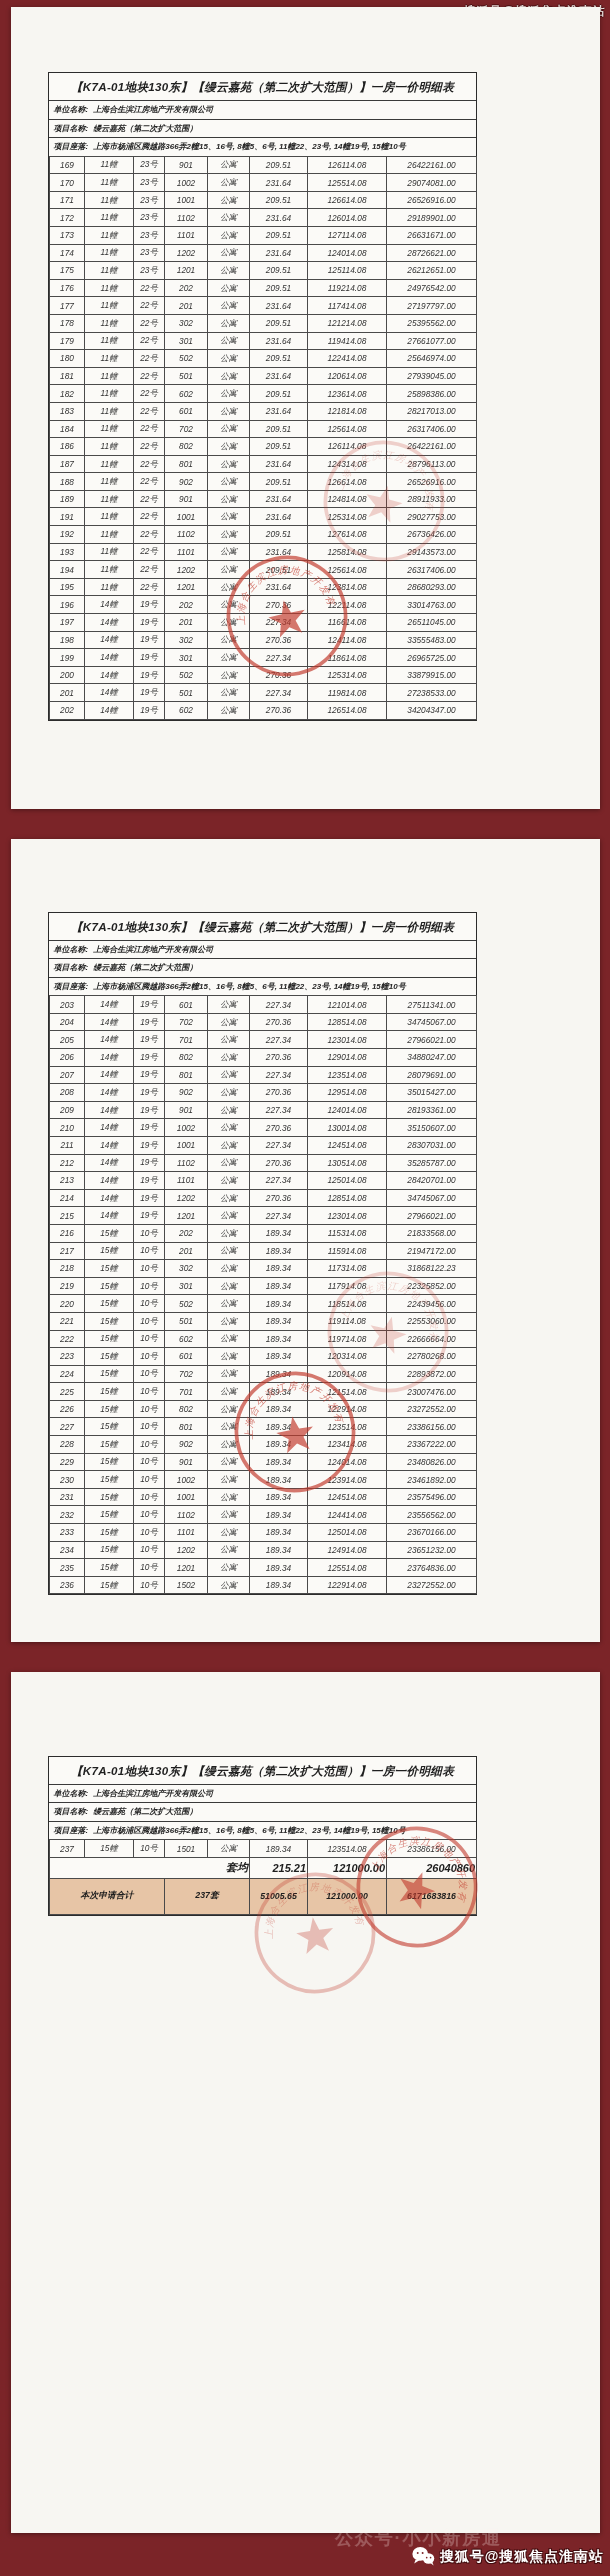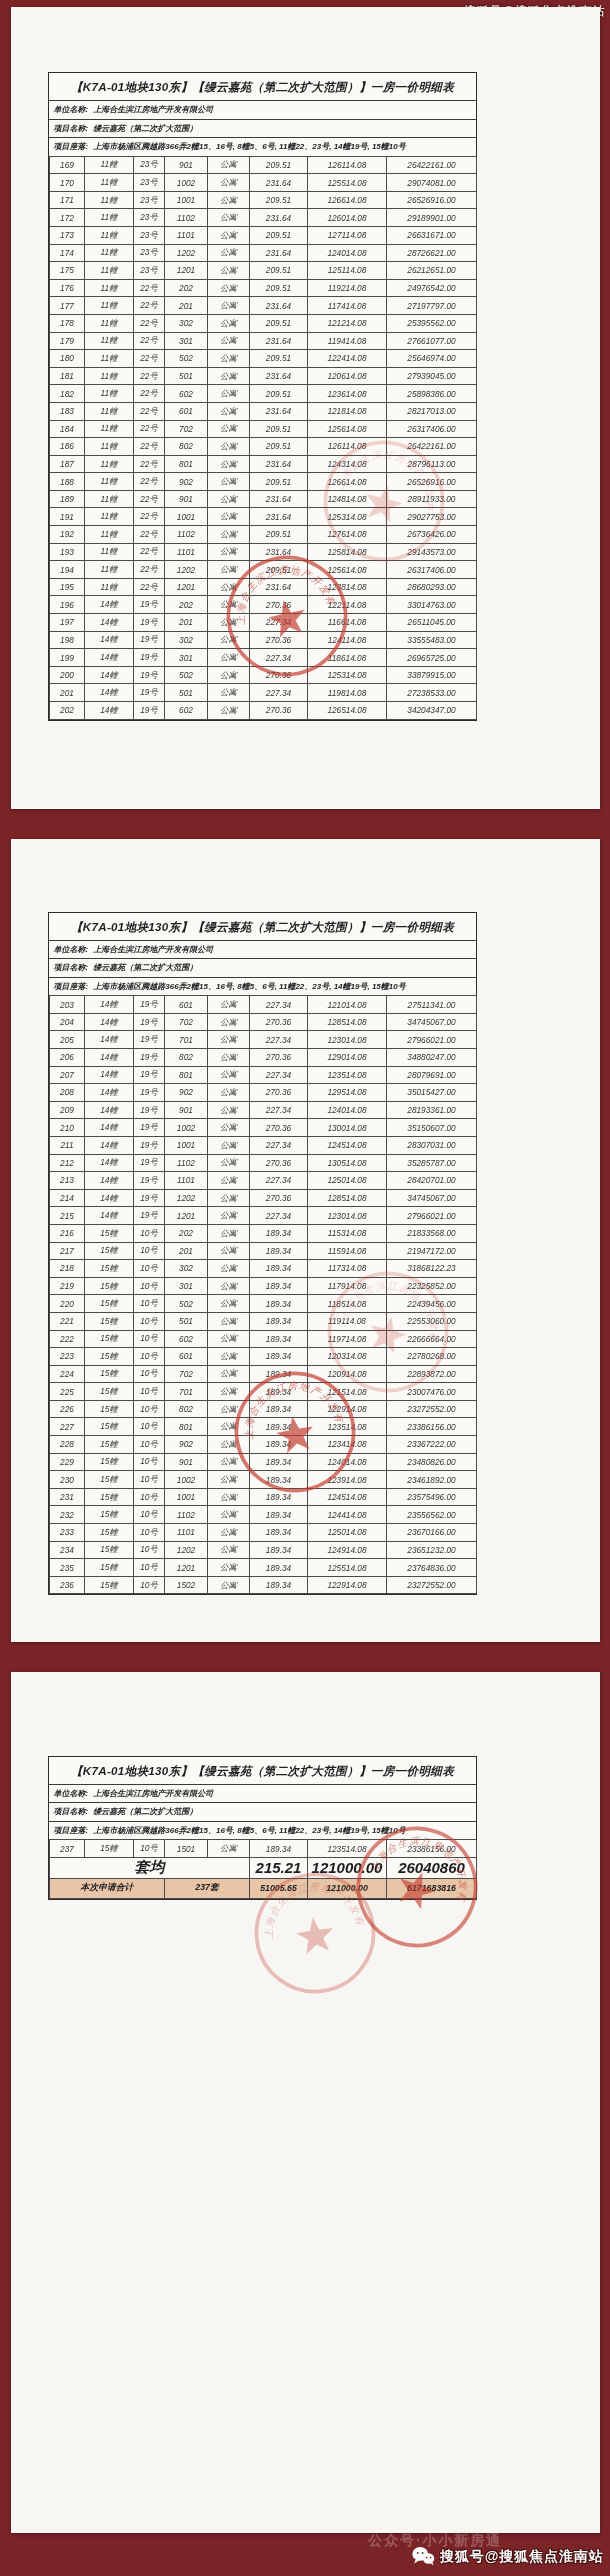--- a/index.html
+++ b/index.html
@@ -22,42 +22,42 @@
   .doc-title { font-size:11.6px; font-weight:bold; text-align:center; color:#1f1f1f;
                padding:6.5px 1.9px 5.6px; letter-spacing:0.3px; }
   .field-row { border-top:0.9px solid #3a3a3a; font-size:8px; font-weight:bold; color:#262626;
                padding:3.7px 2.8px 3.7px 4.6px; line-height:1.25; white-space:nowrap; overflow:hidden; }
   .field-row .lbl { margin-right:5px; }
 
   table.price { width:100%; border-collapse:collapse; table-layout:fixed;
                 border-top:0.9px solid #3a3a3a; }
   table.price td { border:0.9px solid #4a4a4a; font-size:8.3px; color:#333; text-align:center;
                    height:17.6px; padding:0 0.9px; overflow:hidden; white-space:nowrap; }
-  table.price .avg-row td { font-weight:bold; font-size:15px; height:21px; color:#1e1e1e; }
-  table.price .sum-row td { font-weight:bold; font-size:8.8px; height:20px;
+  table.price .avg-row td { font-weight:bold; font-size:11px; height:21px; color:#1e1e1e;text-align:right; }
+  table.price .sum-row td { font-weight:bold; font-size:8.8px; height:36px;
                             background:#e7c5a6; color:#1e1e1e; }
 
   .stamp { position:absolute; width:130px; height:130px; color:#c23a2d; pointer-events:none; }
   .stamp.faint  { opacity:.22; }
   .stamp.strong { opacity:.68; }
   #st1 { left:308px; top:429px; transform:rotate(14deg); }
   #st2 { left:211px; top:544px; transform:rotate(-12deg); }
   #st3 { left:312px; top:428px; transform:rotate(14deg); }
   #st4 { left:219px; top:528px; transform:rotate(-10deg); }
   #st5 { left:341px; top:150px; transform:rotate(20deg); opacity:.6; }
   #st6 { left:239px; top:196px; transform:rotate(-8deg); opacity:.3; }
 
   .wm-top { position:absolute; top:2.8px; right:5.6px; font-size:12px; font-weight:bold;
             color:#f6efec; letter-spacing:0.9px;
             text-shadow:0.9px 0 0 #4e1013,-0.9px 0 0 #4e1013,0 0.9px 0 #4e1013,0 -0.9px 0 #4e1013;
             opacity:.92; }
   .wm-bottom { position:absolute; bottom:9.3px; right:7.4px; display:flex; align-items:center;
                gap:4.6px; font-size:14px; font-weight:bold; color:#ffffff; letter-spacing:0.9px;
                text-shadow:0.9px 0.9px 0 #3f0c0e,-0.9px -0.9px 0 #3f0c0e,0.9px -0.9px 0 #3f0c0e,-0.9px 0.9px 0 #3f0c0e; }
-  .wm-faint { position:absolute; bottom:26px; right:109px; font-size:14px; font-weight:bold;
+  .wm-faint { position:absolute; bottom:26px; right:109px; font-size:18px; font-weight:bold;
               color:rgba(255,245,240,.26); letter-spacing:1.9px; }
 </style>
 </head>
 <body>
 
 <div class="canvas">
 
   <div class="wm-top">搜狐号@搜狐焦点淮南站</div>
 
   <div class="page" id="page1">

